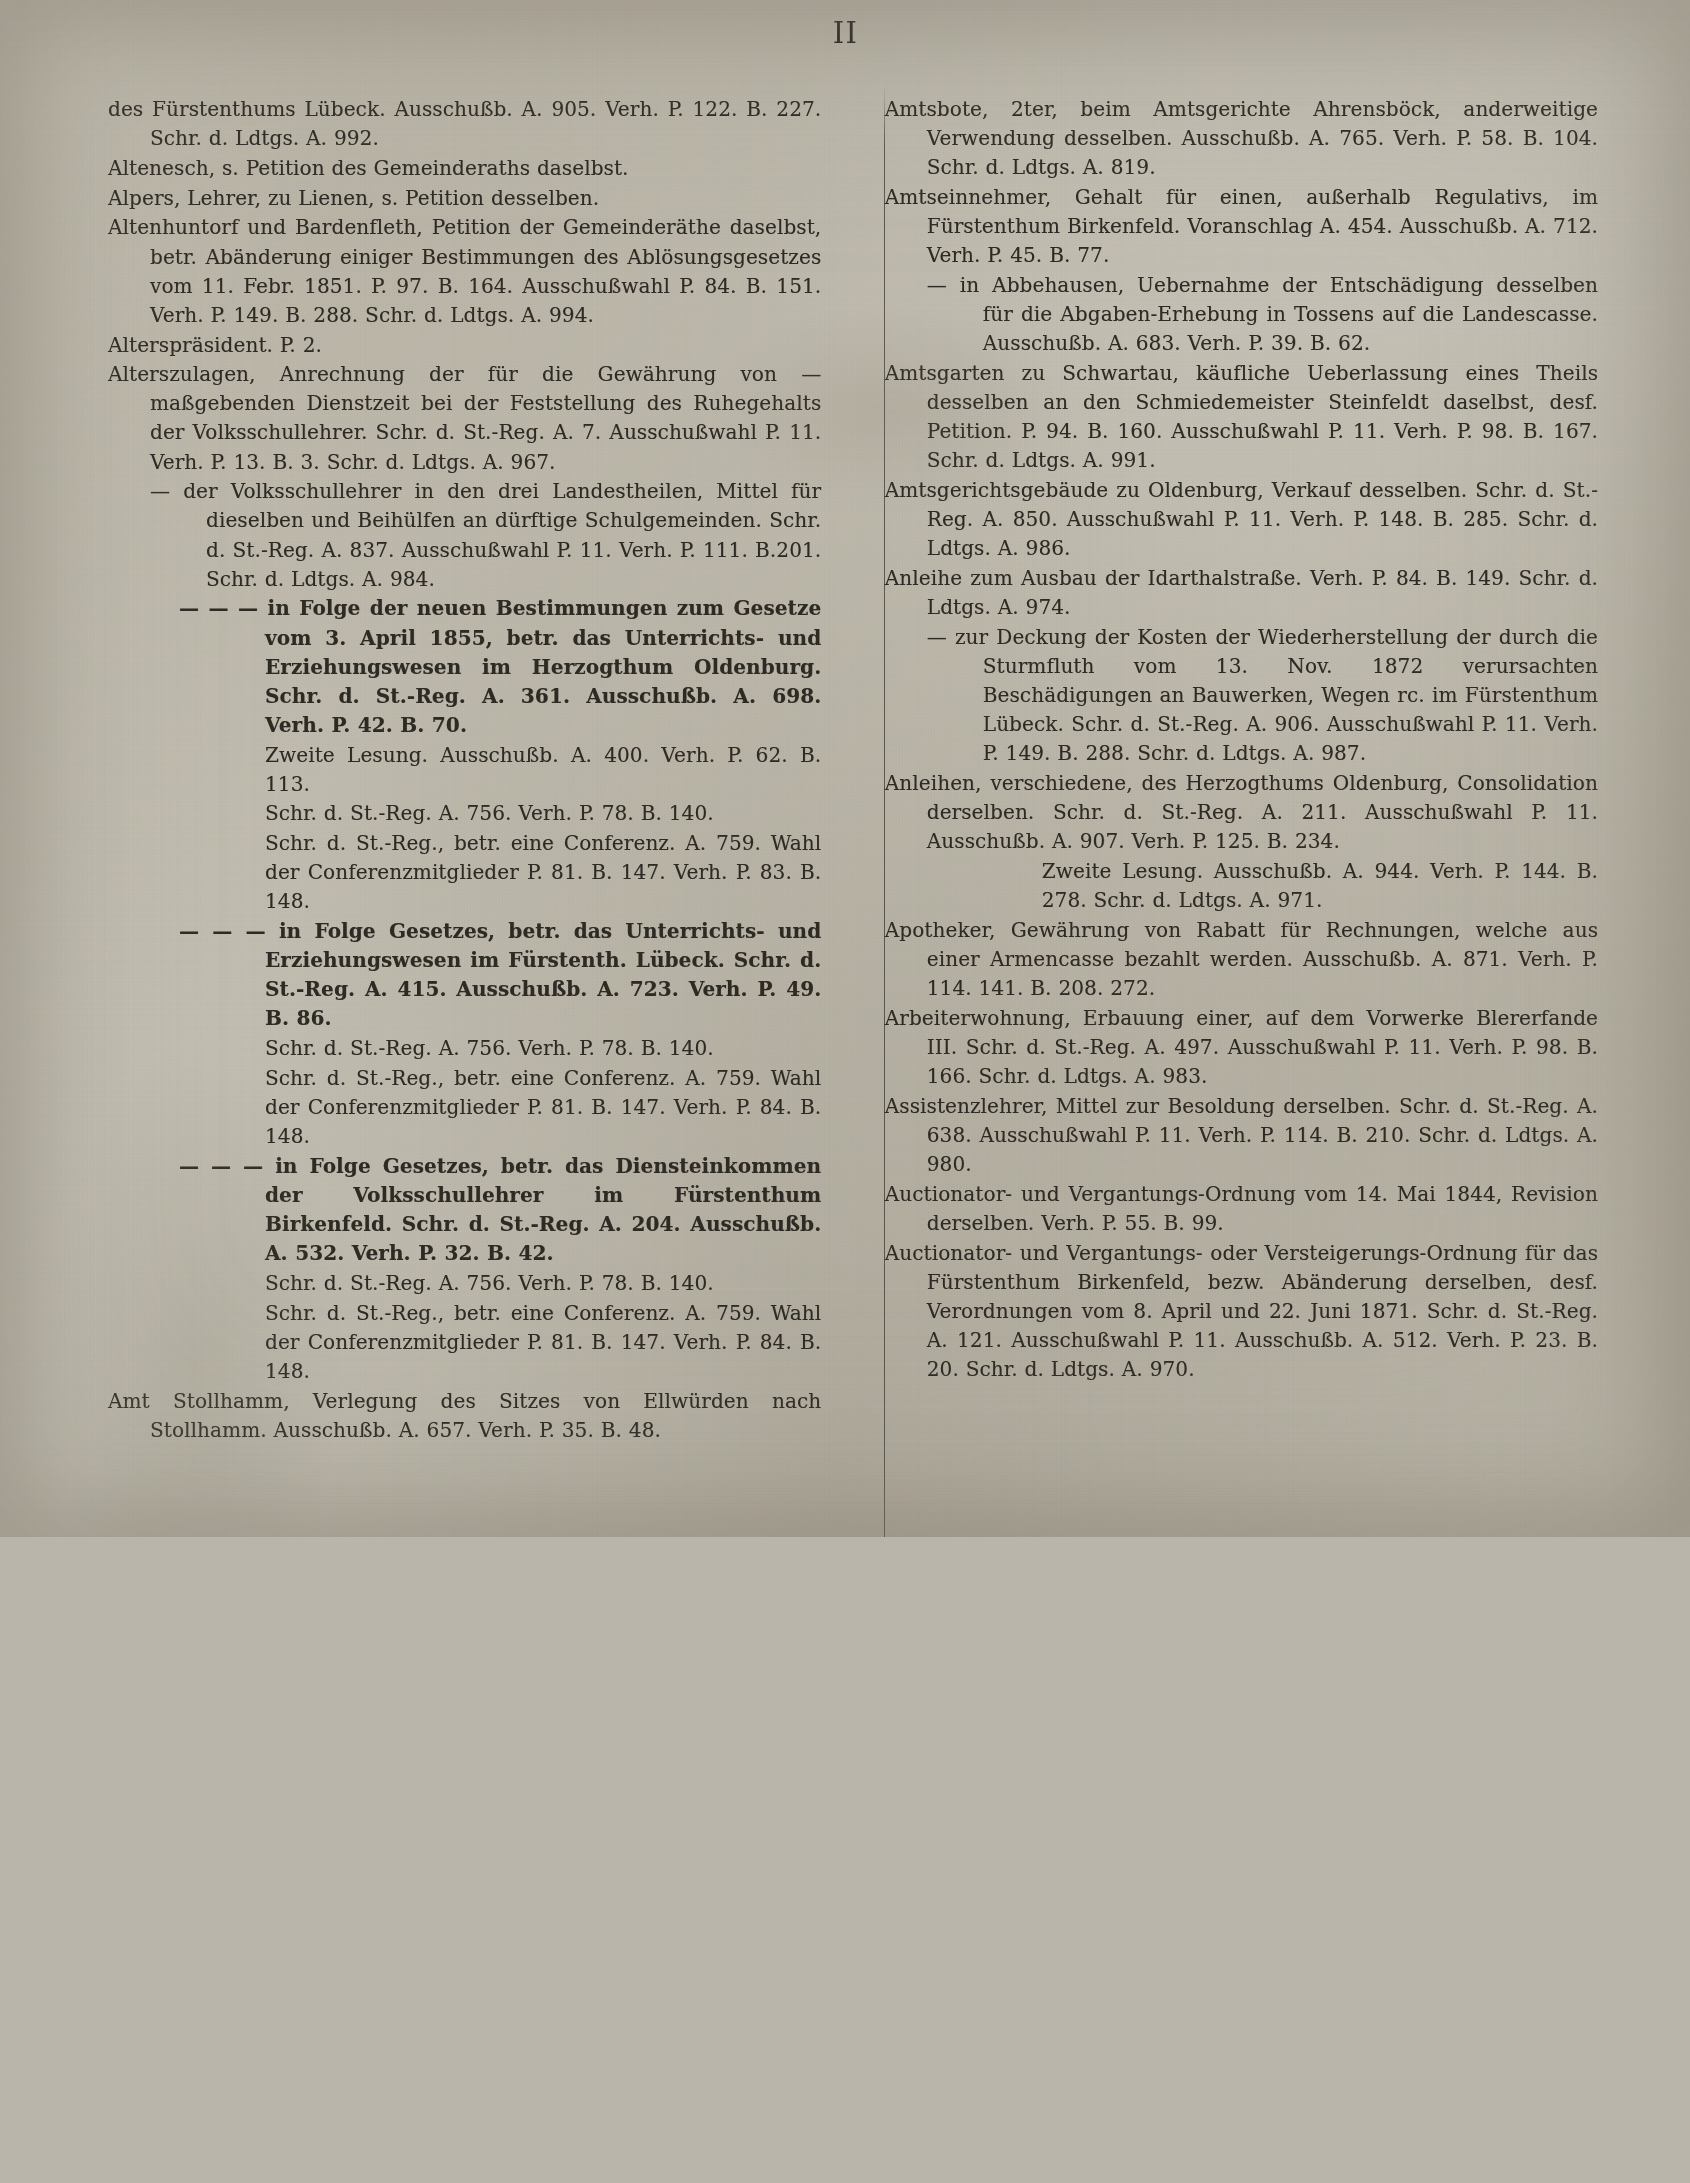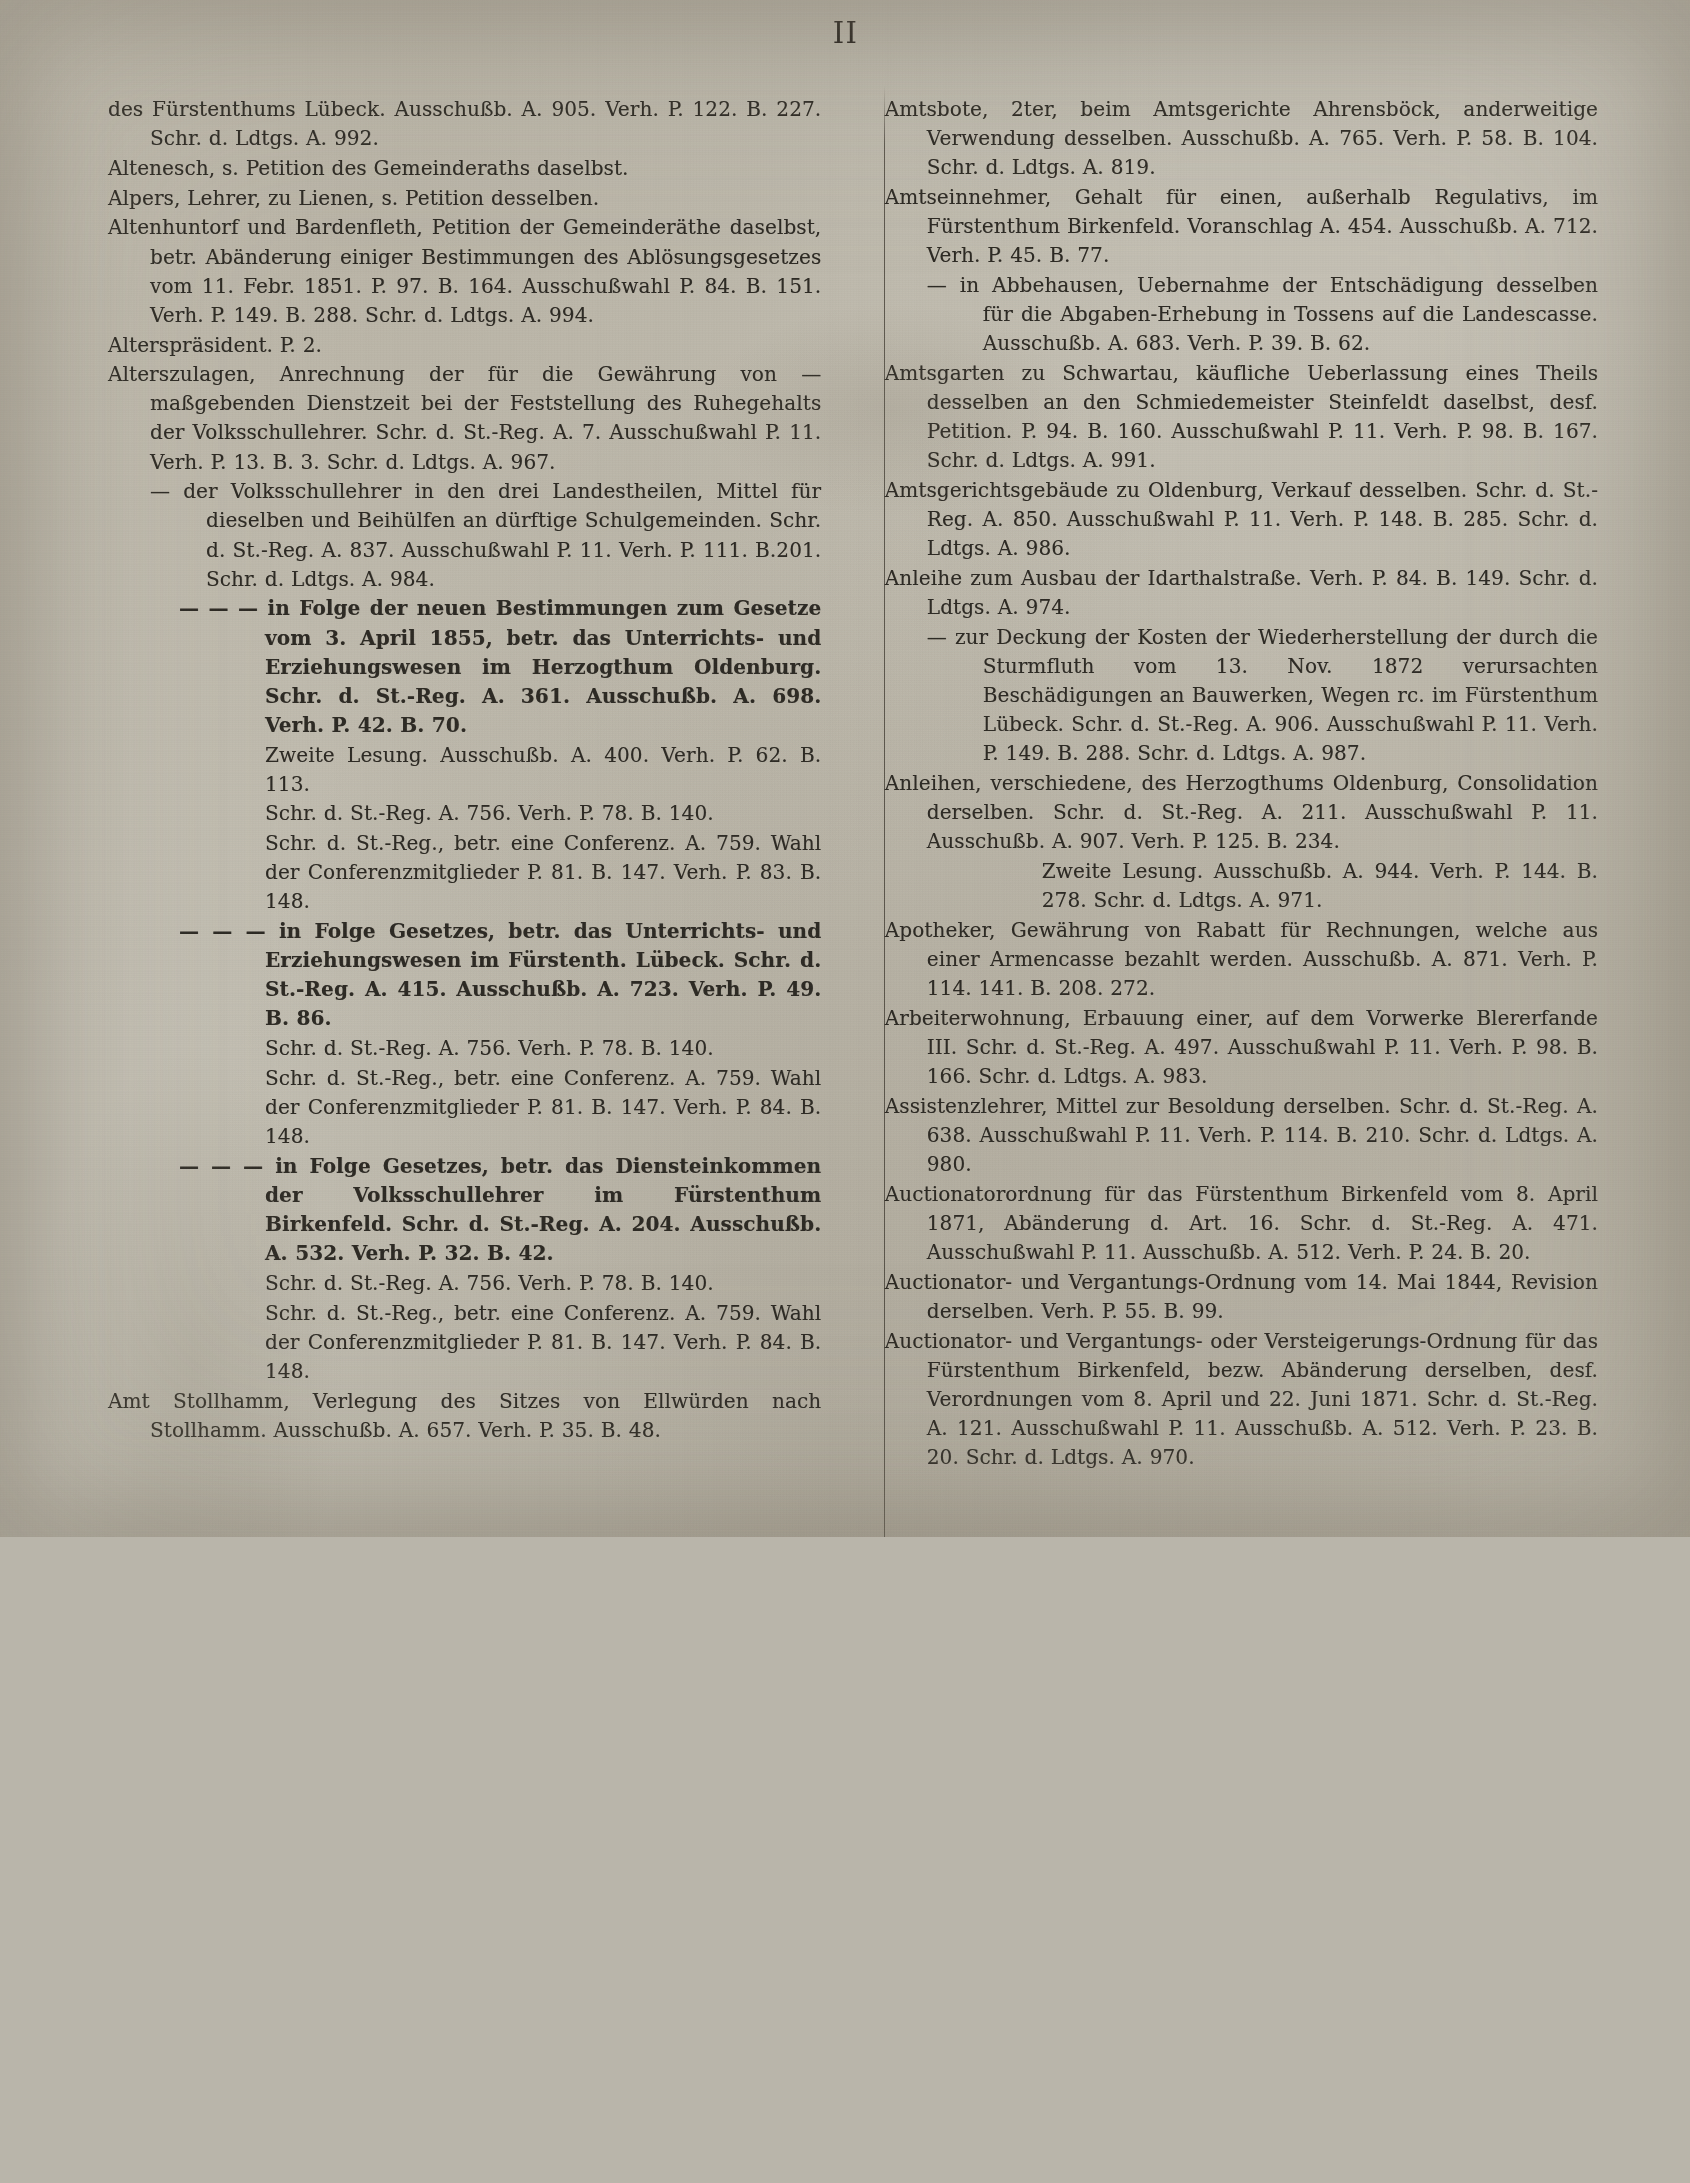--- a/index.html
+++ b/index.html
@@ -141,21 +141,20 @@
         <p class="entry ink lv1">— in Abbehausen, Uebernahme der Entschädigung desselben für die Abgaben-Erhebung in Tossens auf die Landescasse. Ausschußb. A. 683. Verh. P. 39. B. 62.</p>
         <p class="entry ink lv0">Amtsgarten zu Schwartau, käufliche Ueberlassung eines Theils desselben an den Schmiedemeister Steinfeldt daselbst, desf. Petition. P. 94. B. 160. Ausschußwahl P. 11. Verh. P. 98. B. 167. Schr. d. Ldtgs. A. 991.</p>
         <p class="entry ink lv0">Amtsgerichtsgebäude zu Oldenburg, Verkauf desselben. Schr. d. St.-Reg. A. 850. Ausschußwahl P. 11. Verh. P. 148. B. 285. Schr. d. Ldtgs. A. 986.</p>
         <p class="entry ink lv0">Anleihe zum Ausbau der Idarthalstraße. Verh. P. 84. B. 149. Schr. d. Ldtgs. A. 974.</p>
         <p class="entry ink lv1">— zur Deckung der Kosten der Wiederherstellung der durch die Sturmfluth vom 13. Nov. 1872 verursachten Beschädigungen an Bauwerken, Wegen rc. im Fürstenthum Lübeck. Schr. d. St.-Reg. A. 906. Ausschußwahl P. 11. Verh. P. 149. B. 288. Schr. d. Ldtgs. A. 987.</p>
         <p class="entry ink lv0">Anleihen, verschiedene, des Herzogthums Oldenburg, Consolidation derselben. Schr. d. St.-Reg. A. 211. Ausschußwahl P. 11. Ausschußb. A. 907. Verh. P. 125. B. 234.</p>
         <p class="entry ink lv3">Zweite Lesung. Ausschußb. A. 944. Verh. P. 144. B. 278. Schr. d. Ldtgs. A. 971.</p>
         <p class="entry ink lv0">Apotheker, Gewährung von Rabatt für Rechnungen, welche aus einer Armencasse bezahlt werden. Ausschußb. A. 871. Verh. P. 114. 141. B. 208. 272.</p>
         <p class="entry ink lv0">Arbeiterwohnung, Erbauung einer, auf dem Vorwerke Blererfande III. Schr. d. St.-Reg. A. 497. Ausschußwahl P. 11. Verh. P. 98. B. 166. Schr. d. Ldtgs. A. 983.</p>
         <p class="entry ink lv0">Assistenzlehrer, Mittel zur Besoldung derselben. Schr. d. St.-Reg. A. 638. Ausschußwahl P. 11. Verh. P. 114. B. 210. Schr. d. Ldtgs. A. 980.</p>
-        <p class="entry ink lv0">Auctionatorordnung für das Fürstenthum Birkenfeld vom 8. April 1871, Abänderung d. Art. 16. Schr. d. St.-Reg. A. 471. Ausschußwahl P. 11. Ausschußb. A. 512. Verh. P. 24. B. 20.</p>
         <p class="entry ink lv0">Auctionator- und Vergantungs-Ordnung vom 14. Mai 1844, Revision derselben. Verh. P. 55. B. 99.</p>
         <p class="entry ink lv0">Auctionator- und Vergantungs- oder Versteigerungs-Ordnung für das Fürstenthum Birkenfeld, bezw. Abänderung derselben, desf. Verordnungen vom 8. April und 22. Juni 1871. Schr. d. St.-Reg. A. 121. Ausschußwahl P. 11. Ausschußb. A. 512. Verh. P. 23. B. 20. Schr. d. Ldtgs. A. 970.</p>
       </div>
   </div>
 
   <div class="smudge1"></div>
   <div class="smudge2"></div>
   <div class="smudge3"></div>
   <div class="grain"></div>
   <div class="edge-shade"></div>

